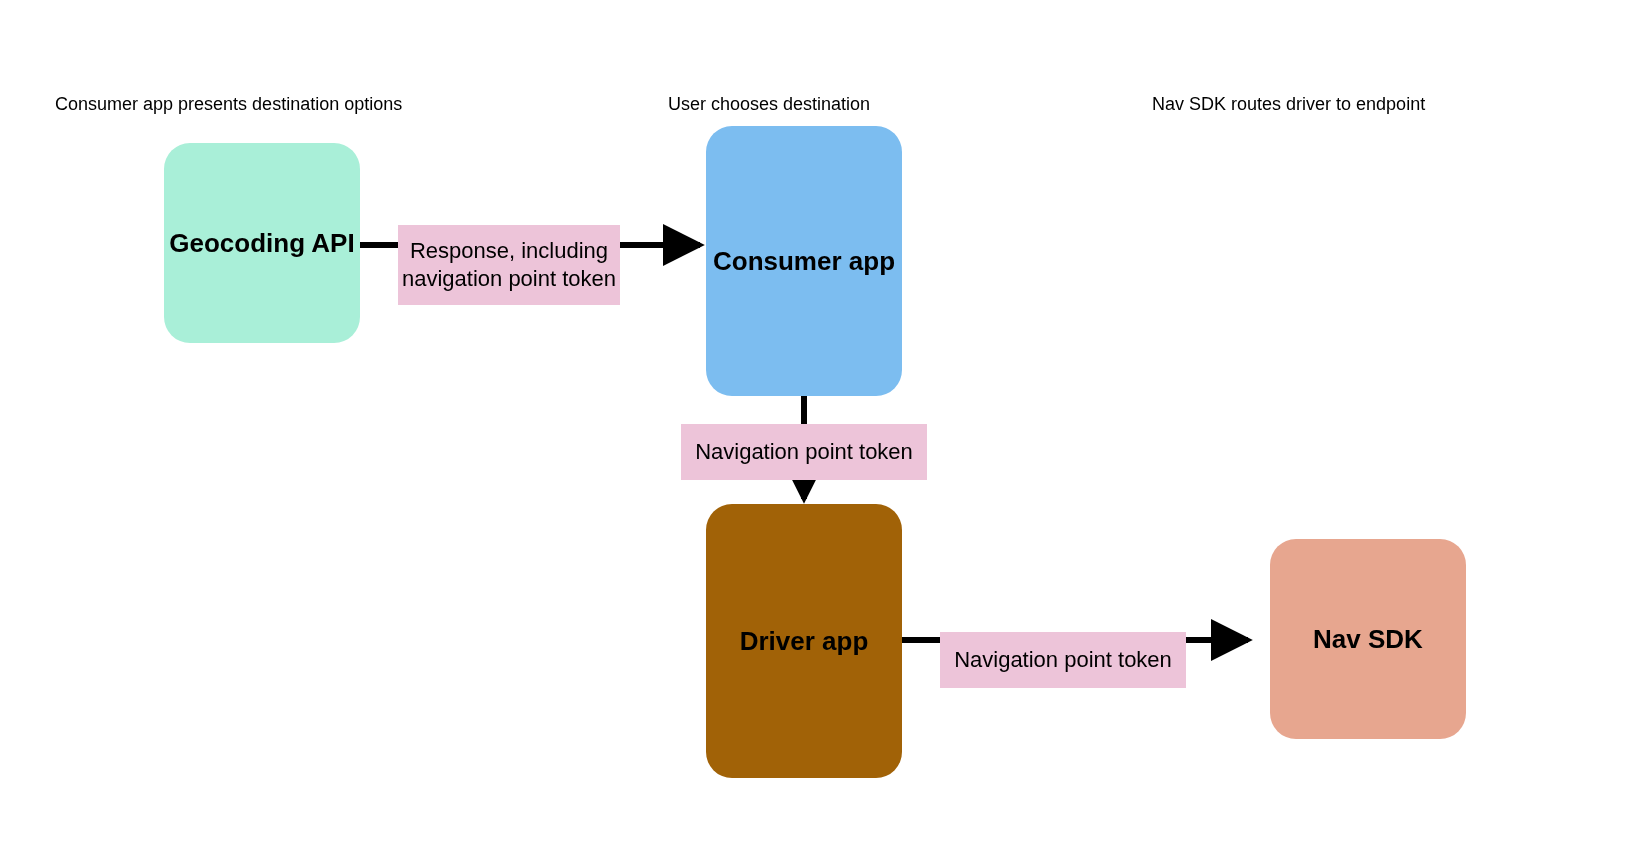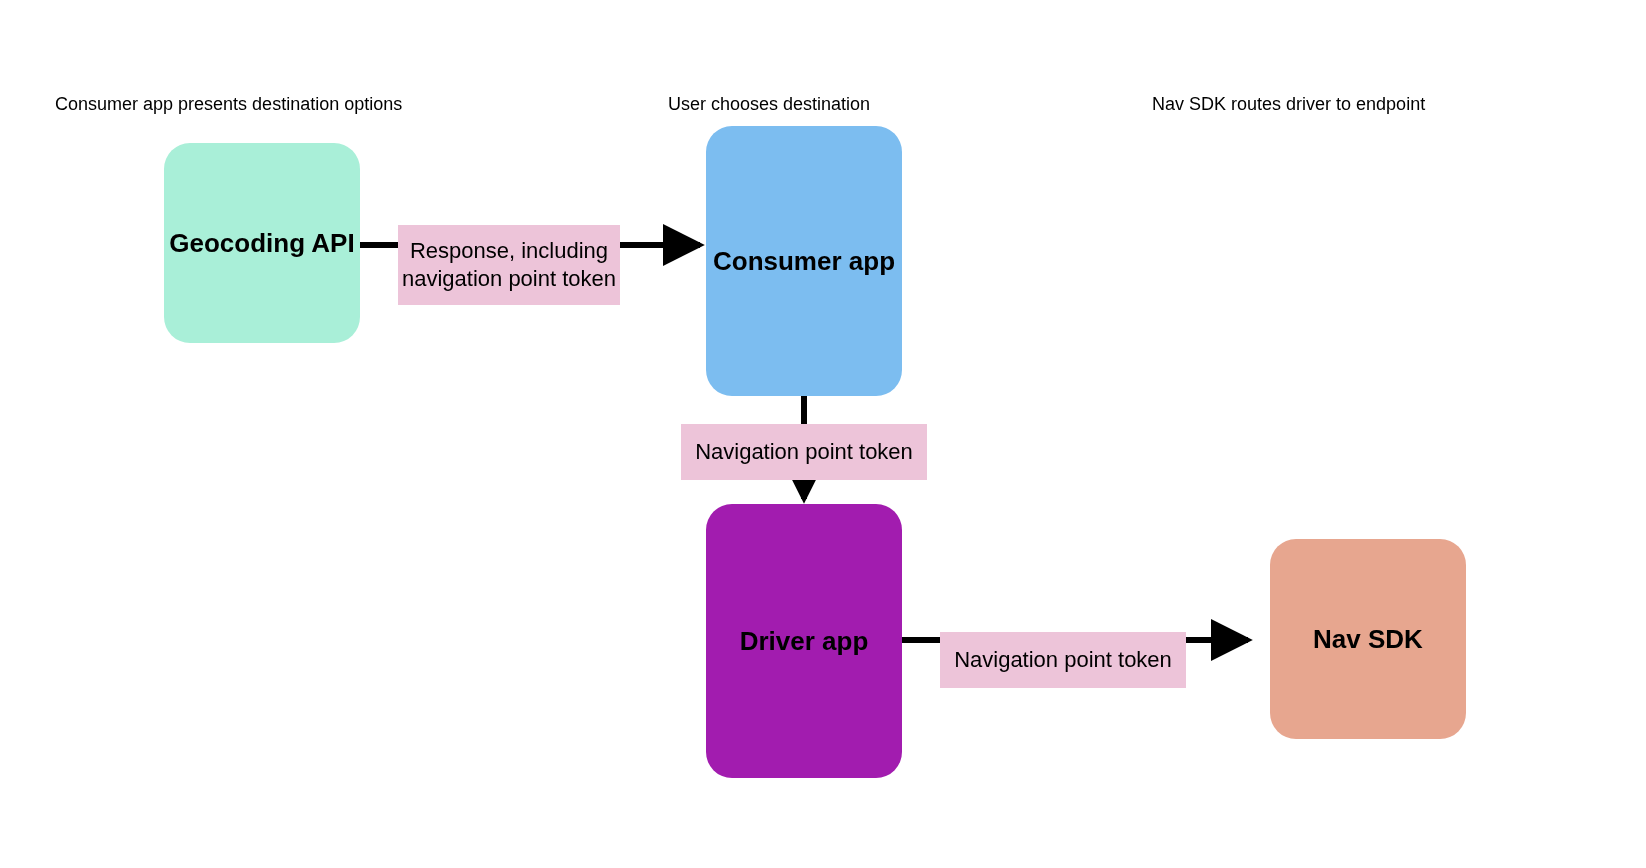--- a/index.html
+++ b/index.html
@@ -94,21 +94,21 @@
   <div class="col-header" style="left:55px; top:55px;">Consumer app presents destination options</div>
 
   <div class="col-header" style="left:668px; top:55px;">User chooses destination</div>
 
   <div class="col-header" style="left:1152px; top:55px;">Nav SDK routes driver to endpoint</div>
 
   <div class="node" style="left:164px; top:143px; width:196px; height:200px; background:#A9EFD8;">Geocoding API</div>
 
   <div class="node" style="left:706px; top:110px; width:196px; height:270px; background:#7CBDF0;margin-top:16px;">Consumer app</div>
 
-  <div class="node" style="left:706px; top:504px; width:196px; height:274px; background:#a21caf;">Driver app</div>
+  <div class="node" style="left:706px; top:504px; width:196px; height:274px; background:#a16207;">Driver app</div>
 
   <div class="node" style="left:1253px; top:539px; width:196px; height:200px; background:#E7A68F;margin-left:17px;">Nav SDK</div>
 
   <div class="edge-label" style="left:398px; top:205px; width:222px; height:80px; background:#EDC4D9;">Response, including navigation point token</div>
 
   <div class="edge-label" style="left:681px; top:404px; width:246px; height:56px; background:#EDC4D9;">Navigation point token</div>
 
   <div class="edge-label" style="left:940px; top:612px; width:246px; height:56px; background:#EDC4D9;">Navigation point token</div>
 
 </div>

